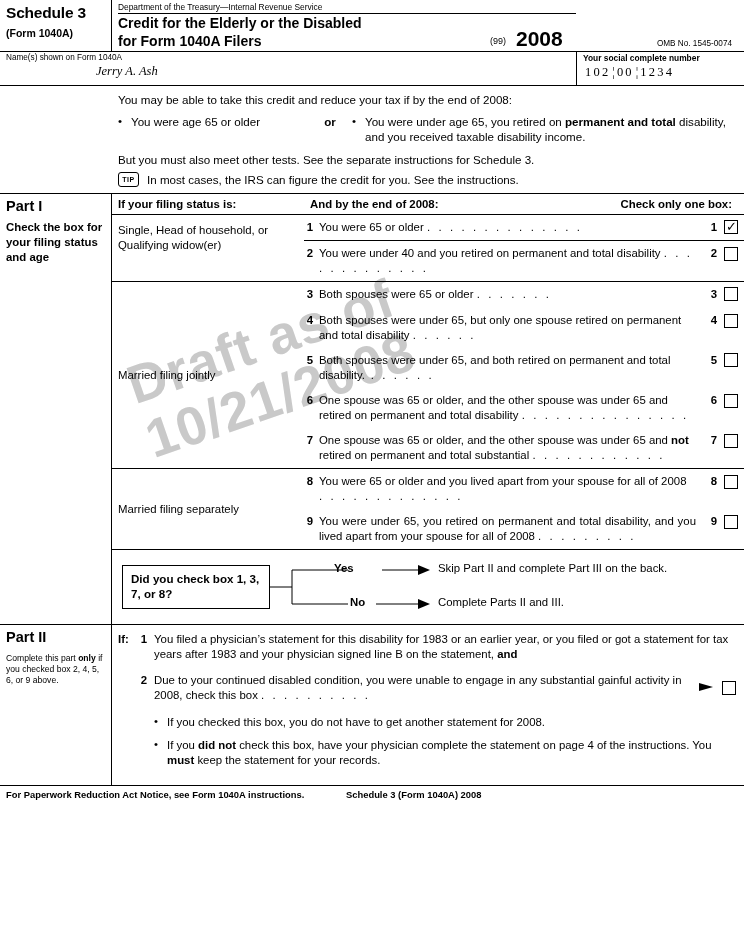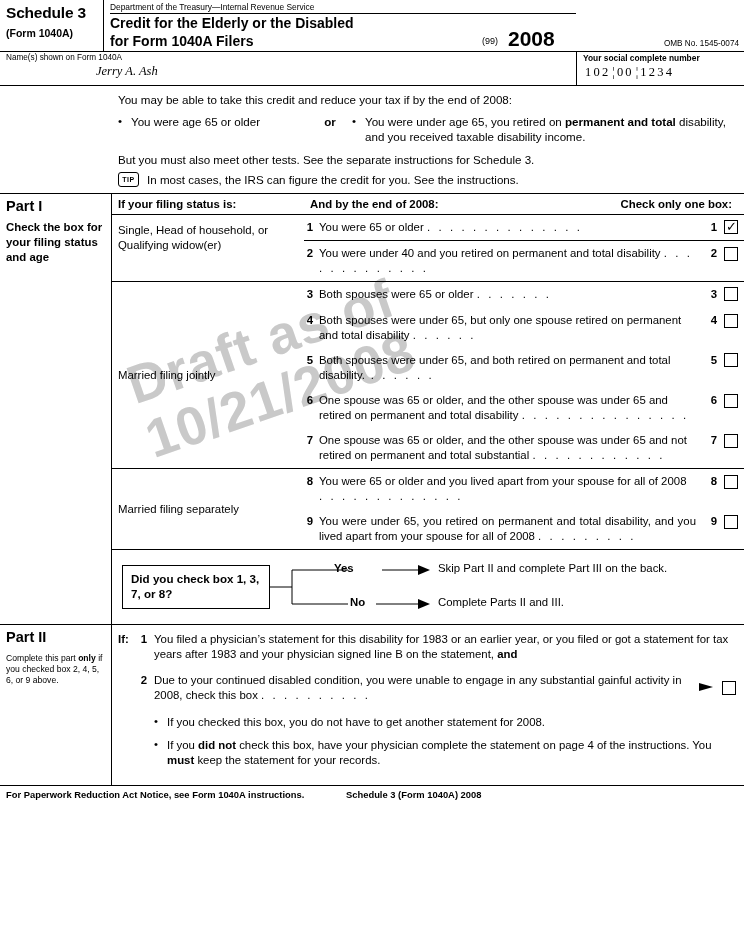--- a/index.html
+++ b/index.html
@@ -35,42 +35,42 @@
 
   .content { position: relative; z-index: 2; }
 
   
   .hdr {
     display: flex;
     border-bottom: 1.5px solid #000;
     height: 52px;
   }
   .hdr-left {
-    width: 104px;
+    width: 112px;
     padding: 4px 4px 0 6px;
     border-right: 1.5px solid #000;
   }
   .sched-title { font-size: 15.5px; font-weight: bold; letter-spacing: -0.2px; }
   .sched-sub { font-size: 10.5px; font-weight: bold; margin-top: 5px; }
   .hdr-mid { flex: 1; padding: 2px 0 0 6px; position: relative; }
   .dept { font-size: 8.4px; }
   .hdr-mid-line { border-bottom: 0.8px solid #000; margin: 1px 0 1px 0; width: 100%; }
   .form-title { font-size: 14px; font-weight: bold; line-height: 1.18; margin-top: 1px; }
   .hdr-right {
     width: 168px;
     position: relative;
     padding: 2px 4px 0 8px;
     display: flex;
     flex-direction: column;
     align-items: flex-end;
     justify-content: flex-end;
   }
   .paren99 { position: absolute; left: 378px; bottom: 5px; font-size: 9px; }
   .yr { position: absolute; left: 404px; bottom: 0px; font-size: 21px; font-weight: bold; }
-  .omb { font-size: 8.2px; position: absolute; right: 5px; bottom: 3px; }
+  .omb { font-size: 8.2px; position: absolute; right: 12px; bottom: 3px; }
 
   
   .namerow { display: flex; border-bottom: 1.5px solid #000; height: 34px; }
   .namebox { flex: 1; padding: 1px 0 0 6px; position: relative; }
   .smalllbl { font-size: 8.2px; }
   .handname {
     font-family: "Liberation Serif", serif;
     font-style: italic;
     font-size: 12.5px;
     position: absolute;
@@ -145,21 +145,21 @@
   .stright { flex: 1; padding: 0; }
   .item {
     display: flex;
     align-items: flex-start;
     font-size: 11.4px;
     line-height: 1.32;
     padding: 5px 0 5px 0;
   }
   .inum { width: 15px; font-weight: bold; text-align: right; padding-right: 6px; flex: 0 0 15px; }
   .itxt { flex: 1; padding-right: 4px; }
-  .itxt b { font-weight: normal; }
+  .itxt b { font-weight: bold; }
   .dots { letter-spacing: 2.6px; }
   .iend { width: 44px; display: flex; align-items: flex-start; justify-content: flex-end; padding-right: 6px; }
   .iend .n { font-weight: bold; margin-right: 7px; font-size: 11.4px; }
   .chk {
     width: 14px; height: 14px;
     border: 1.1px solid #000;
     display: inline-block;
     position: relative;
     flex: 0 0 14px;
   }

